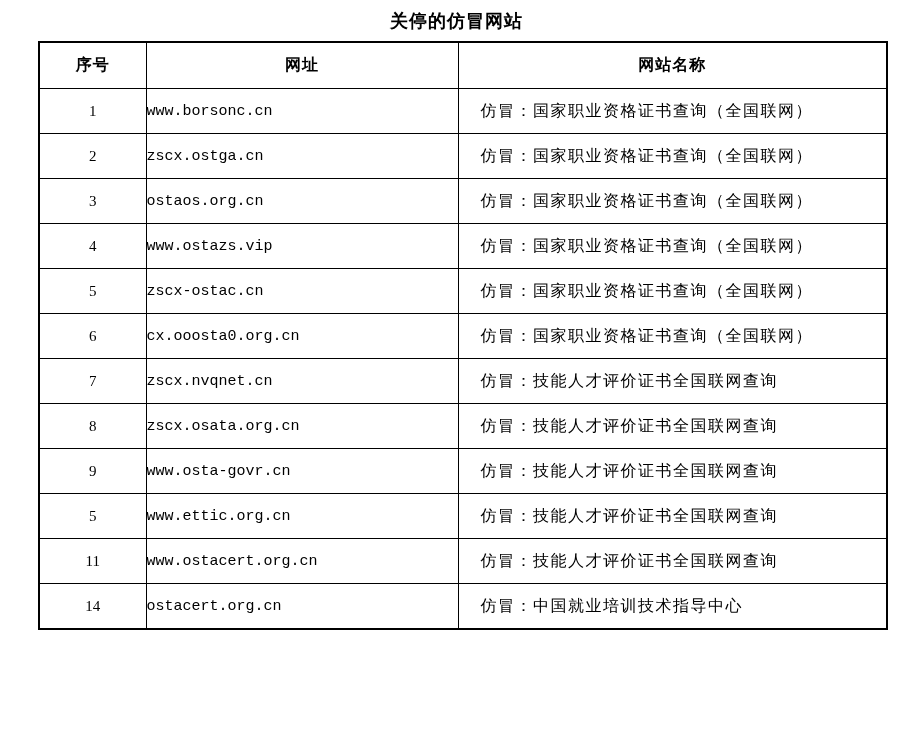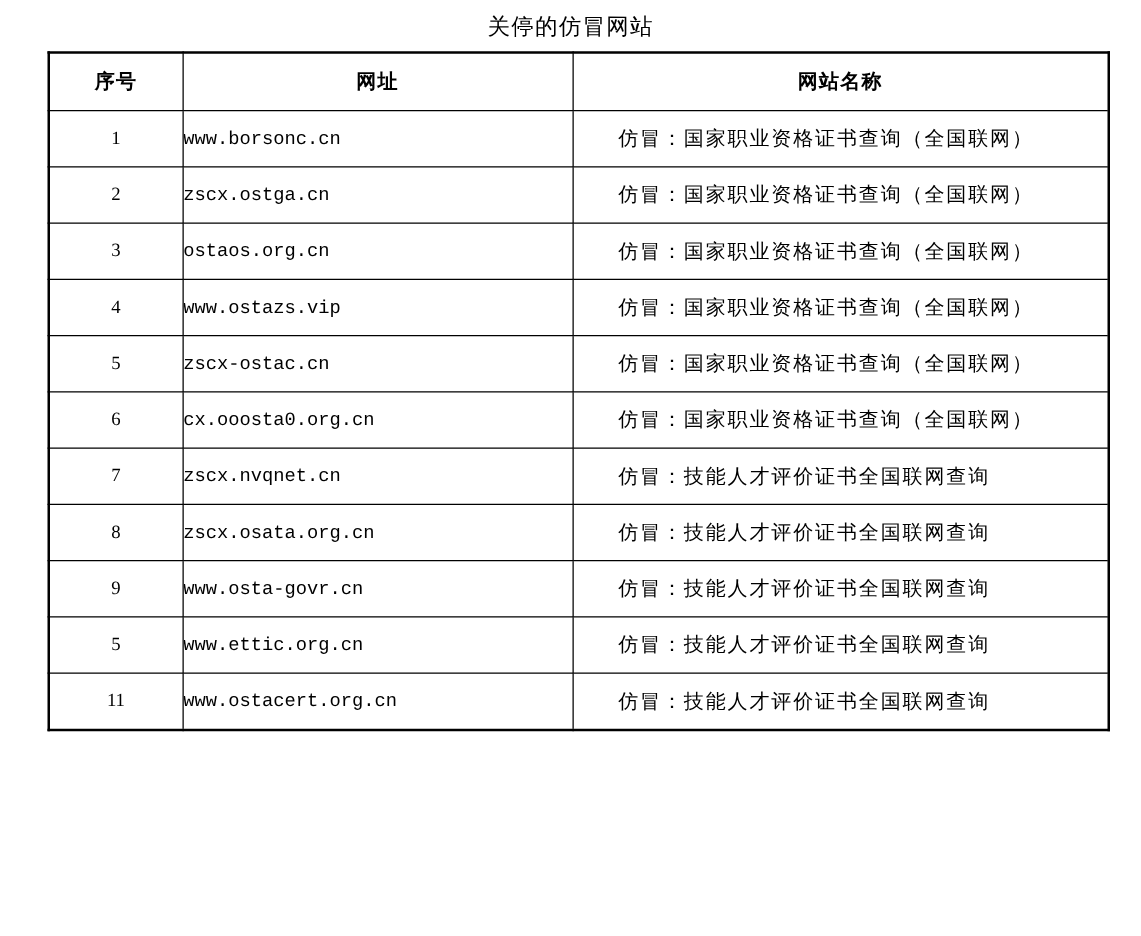--- a/index.html
+++ b/index.html
@@ -15,21 +15,21 @@
     position: relative;
     overflow: hidden;
   }
   .doc-title {
     position: absolute;
     top: 9px;
     left: 0;
     width: 913px;
     text-align: center;
     font-size: 18px;
-    font-weight: normal;
+    font-weight: bold;
     letter-spacing: 1px;
     font-family: "Liberation Serif", serif;
   }
   table.fake-sites {
     position: absolute;
     top: 41px;
     left: 38px;
     width: 848px;
     border-collapse: collapse;
     table-layout: fixed;
@@ -62,21 +62,21 @@
     font-family: "Liberation Serif", serif;
   }
   td.cell-url {
     text-align: left;
     font-size: 15px;
     font-family: "Liberation Mono", "DejaVu Sans Mono", monospace;
     letter-spacing: 0px;
   }
   td.cell-name {
     text-align: left;
-    padding-left: 36px;
+    padding-left: 22px;
     font-size: 16px;
     letter-spacing: 1.5px;
     margin-top: 36px;
   }
 </style>
 </head>
 <body>
 
 <div class="doc-title">关停的仿冒网站</div>
 
@@ -155,14 +155,19 @@
   </tr>
 
   <tr>
     <td class="cell-no">11</td>
     <td class="cell-url">www.ostacert.org.cn</td>
     <td class="cell-name">仿冒：技能人才评价证书全国联网查询</td>
   </tr>
 
 
 
+  <tr>
+    <td class="cell-no">14</td>
+    <td class="cell-url">ostacert.org.cn</td>
+    <td class="cell-name">仿冒：中国就业培训技术指导中心</td>
+  </tr>
 </tbody>
 </table>
 
 </body></html>

